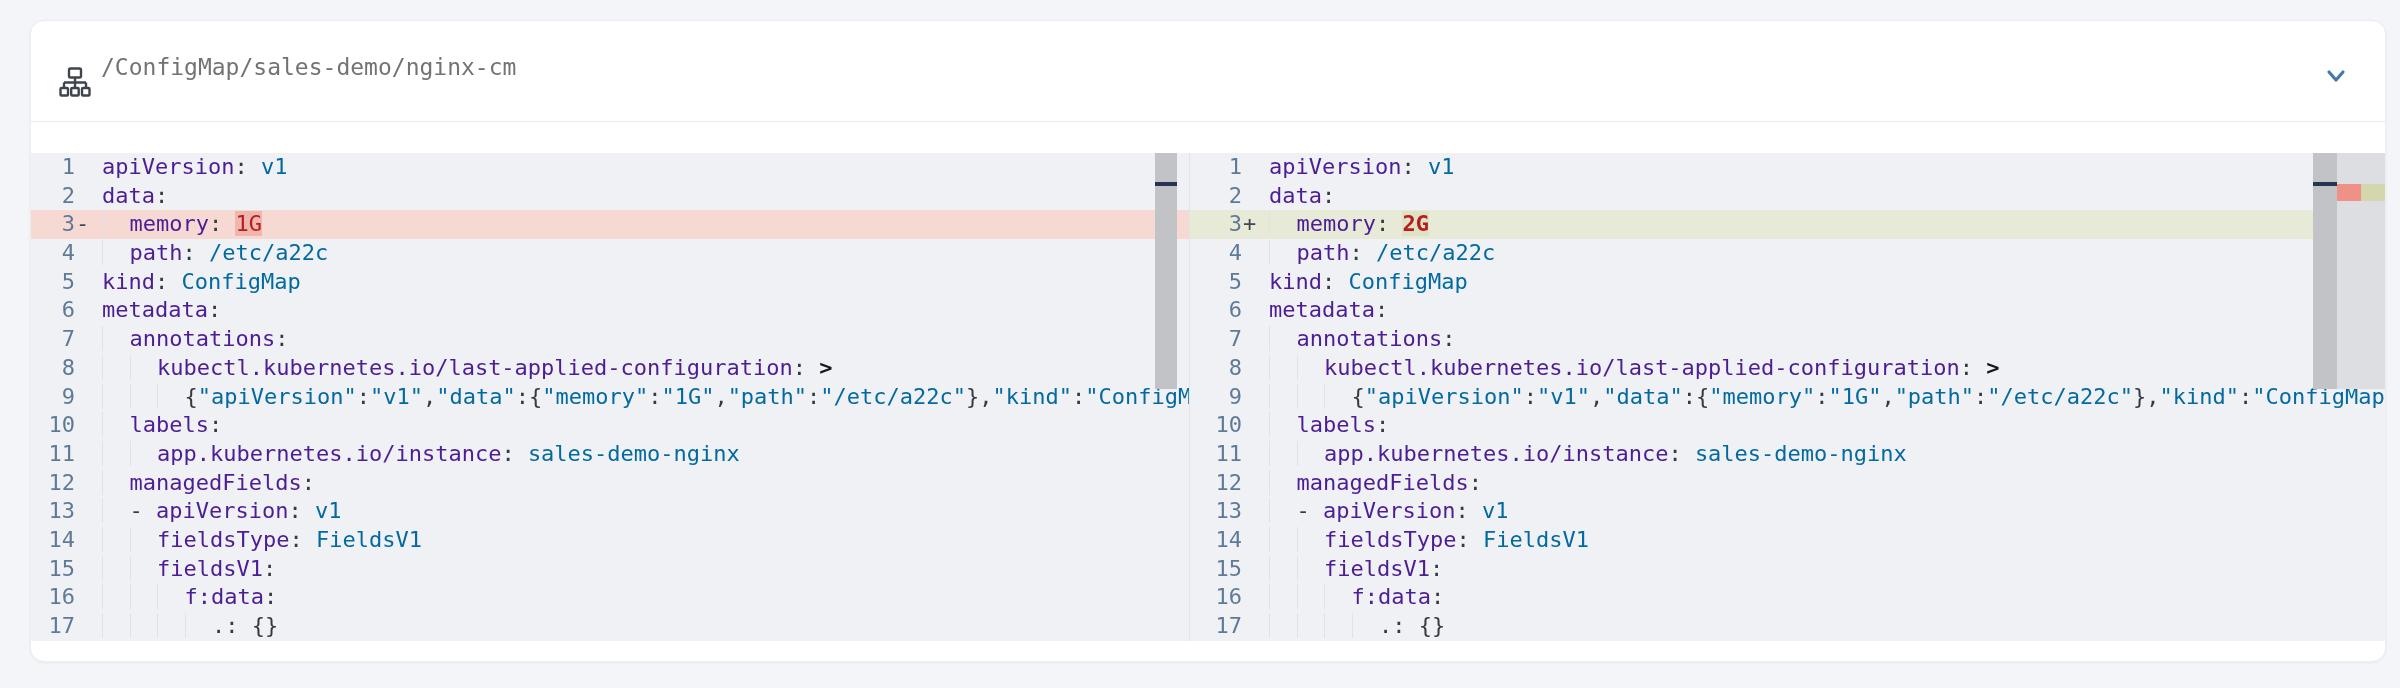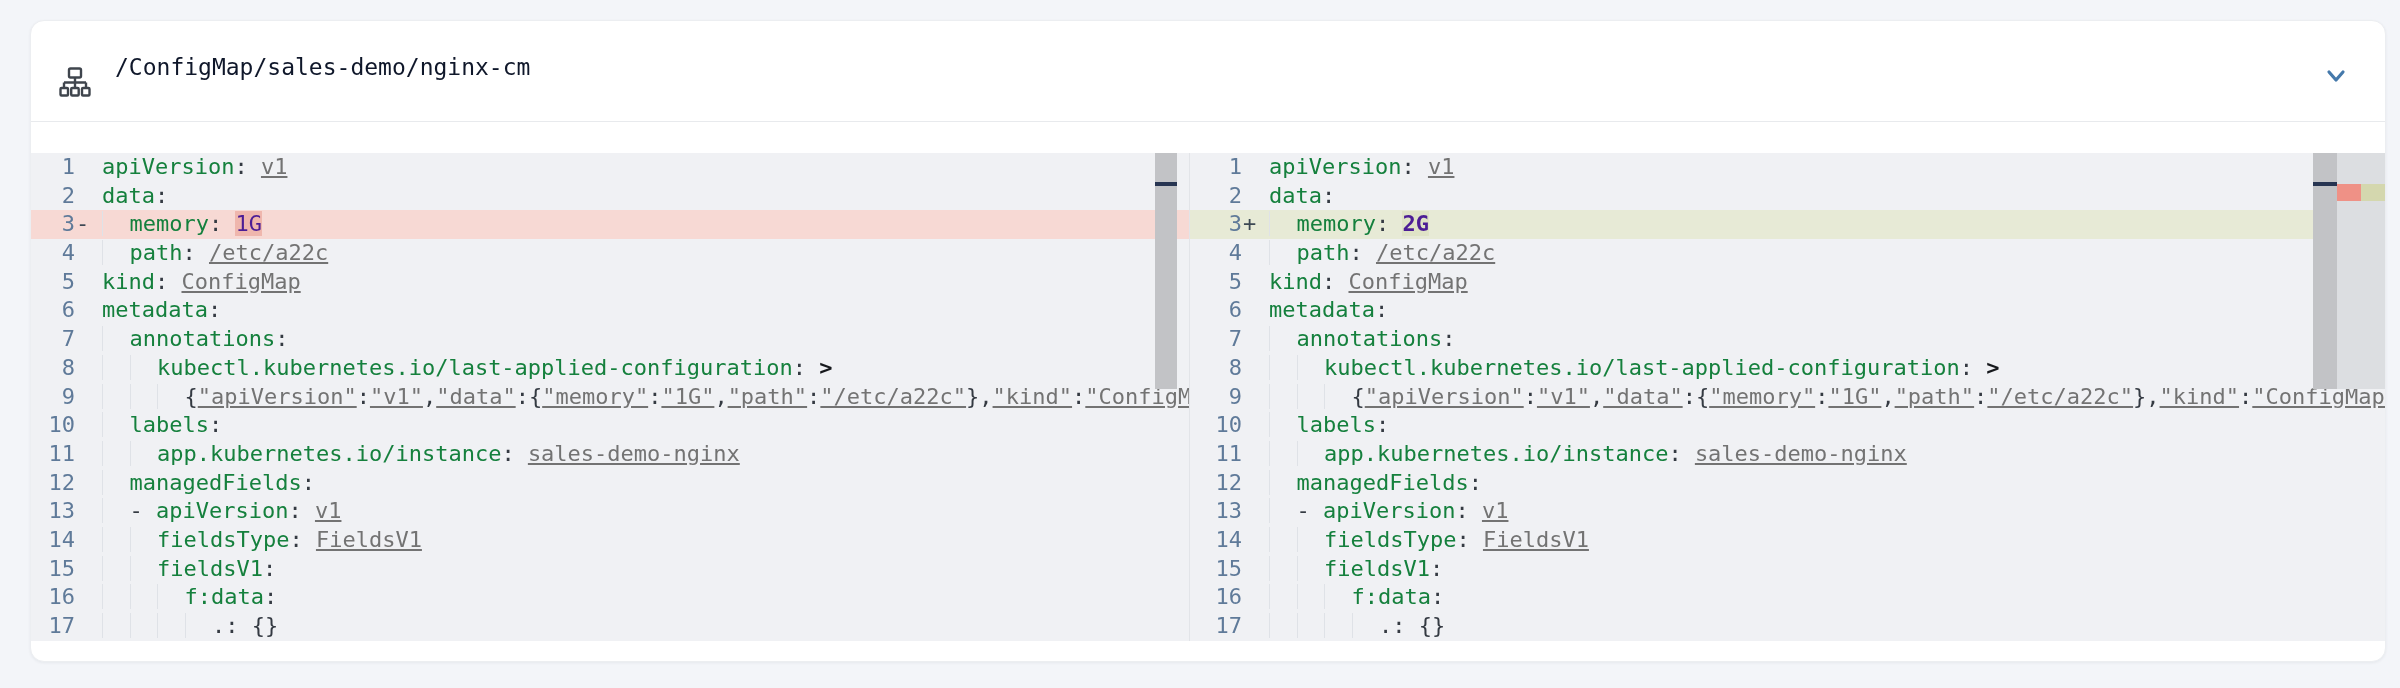--- a/index.html
+++ b/index.html
@@ -12,44 +12,44 @@
   .card{
     position:absolute;left:30px;top:20px;width:2356px;height:642px;
     background:#ffffff;border:1px solid #eceef1;border-radius:14px;
     box-shadow:0 1px 3px rgba(20,30,50,0.06);
     overflow:hidden;box-sizing:border-box;
   }
   
   .header{position:absolute;left:0;top:0;width:100%;height:100px;}
   .res-icon{position:absolute;left:28px;top:46px;width:32px;height:34px;}
   .title{
-    position:absolute;left:84px;top:33px;
-    font-size:23px;font-weight:500;color:#0f172a;white-space:pre;
+    position:absolute;left:70px;top:33px;
+    font-size:23px;font-weight:500;color:#737373;white-space:pre;
   }
   .chev{position:absolute;right:34px;top:40px;width:30px;height:30px;cursor:pointer;}
   .divider{position:absolute;left:0;top:100px;width:100%;height:1px;background:#e8eaed;}
   
   .editor{
     position:absolute;left:0;top:132px;width:2354px;height:488px;
     background:#f0f1f4;font-size:22px;
   }
   .pane{position:absolute;top:0;height:488px;overflow:hidden;}
   .pane-left{left:0;width:1158px;}
   .pane-right{left:1158px;width:1196px;border-left:1px solid #e2e4e8;box-sizing:border-box;}
   .line{height:28.7px;line-height:28.7px;display:flex;white-space:pre;}
   .num{width:44px;text-align:right;color:#5f7a99;flex:none;}
   .pane-right .num{width:52px;}
   .sign{width:26px;padding-left:1px;color:#3c4854;flex:none;}
   .code{white-space:pre;color:#343a42;}
   .g{white-space:pre;border-left:1px solid #dfe2e7;}
-  .t-k{color:#15803d;margin-top:34px;}
-  .t-v{color:#737373;text-decoration:underline;}
+  .t-k{color:#4c1d95;margin-top:34px;}
+  .t-v{color:#0369a1;}
   .t-p{color:#343a42;}
   .t-b{color:#16181c;font-weight:bold;}
-  .t-vh{color:#4c1d95;}
+  .t-vh{color:#b91c1c;}
   .removed{background:#f7d9d4;}
   .added{background:#e7ead6;}
   .removed .t-vh{background:#efb6ad;}
   .added .t-vh{background:#dfe3c6;font-weight:bold;}
   
   .sb-thumb{position:absolute;top:0;height:236px;width:22px;background:#c2c3c6;}
   .sb-thumb-left{right:12px;}
   .sb-thumb-right{left:1123px;width:24px;}
   .sb-navy{position:absolute;left:0;top:29px;width:100%;height:4px;background:#273552;}
   .ruler{position:absolute;left:1147px;top:0;width:48px;height:236px;background:#dcdee1;}

